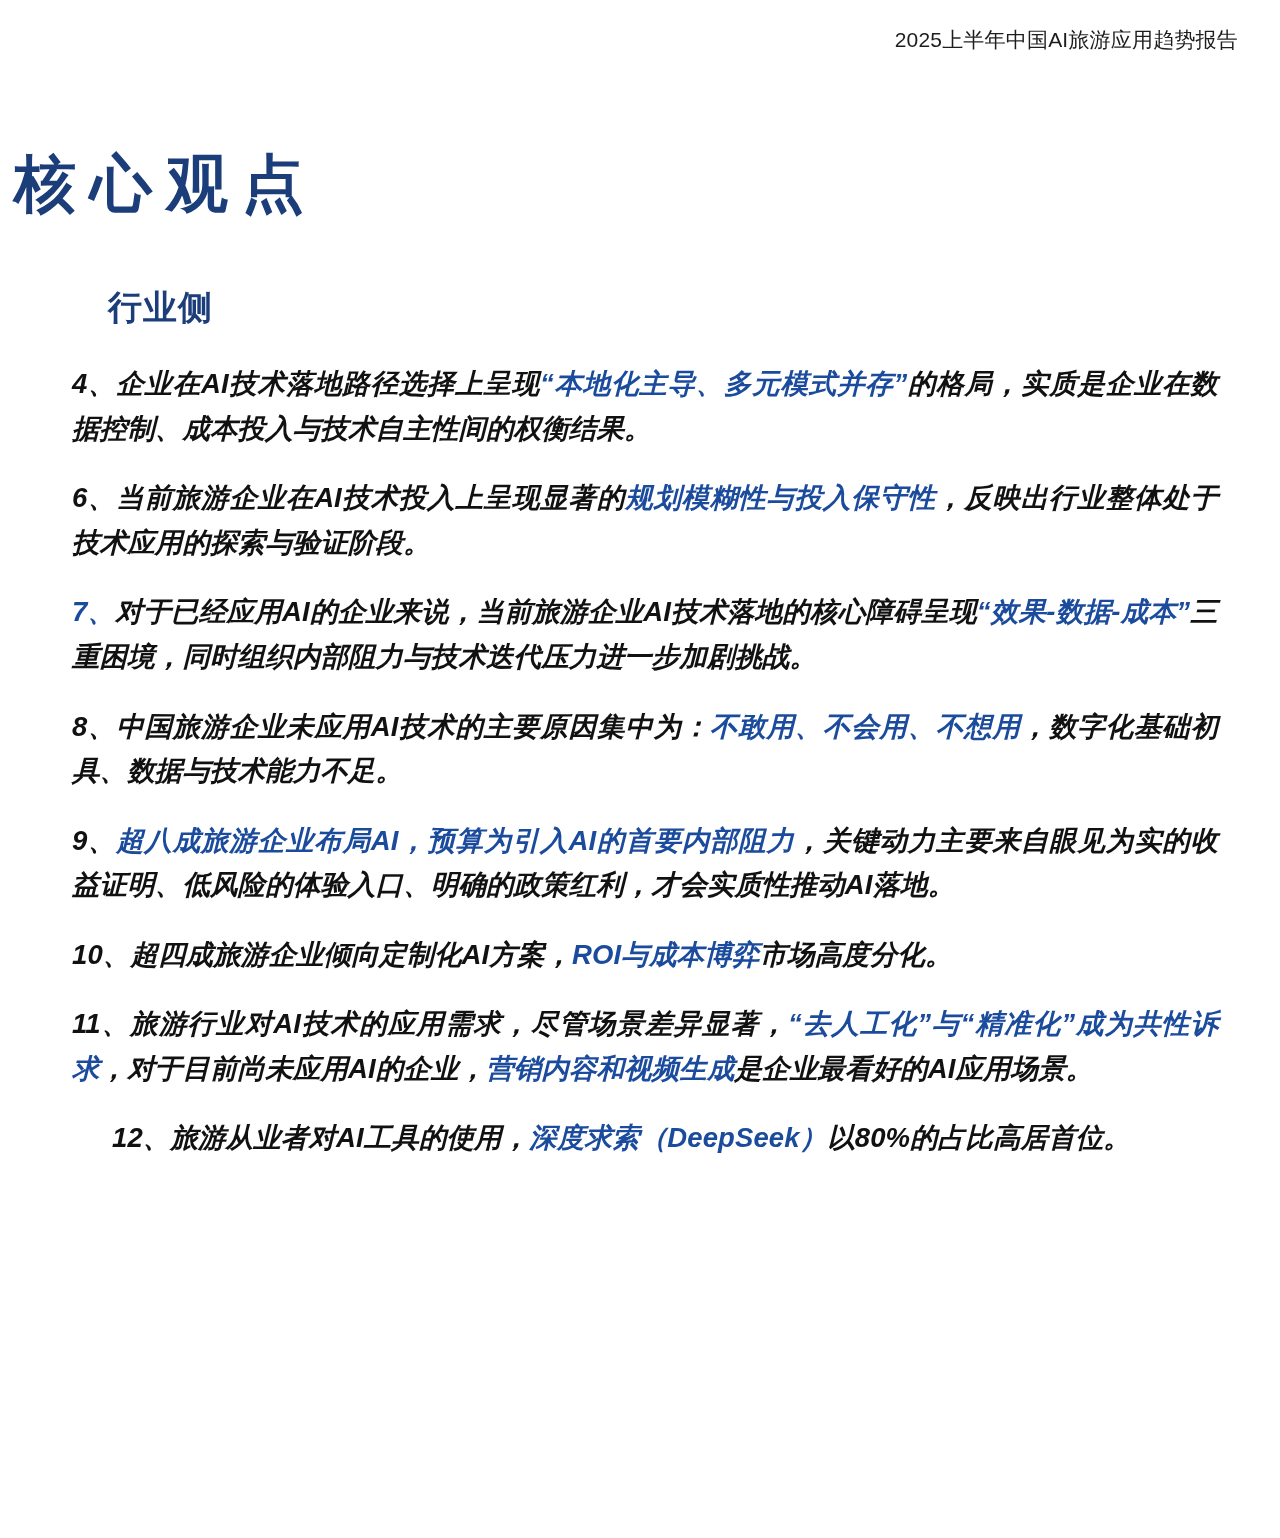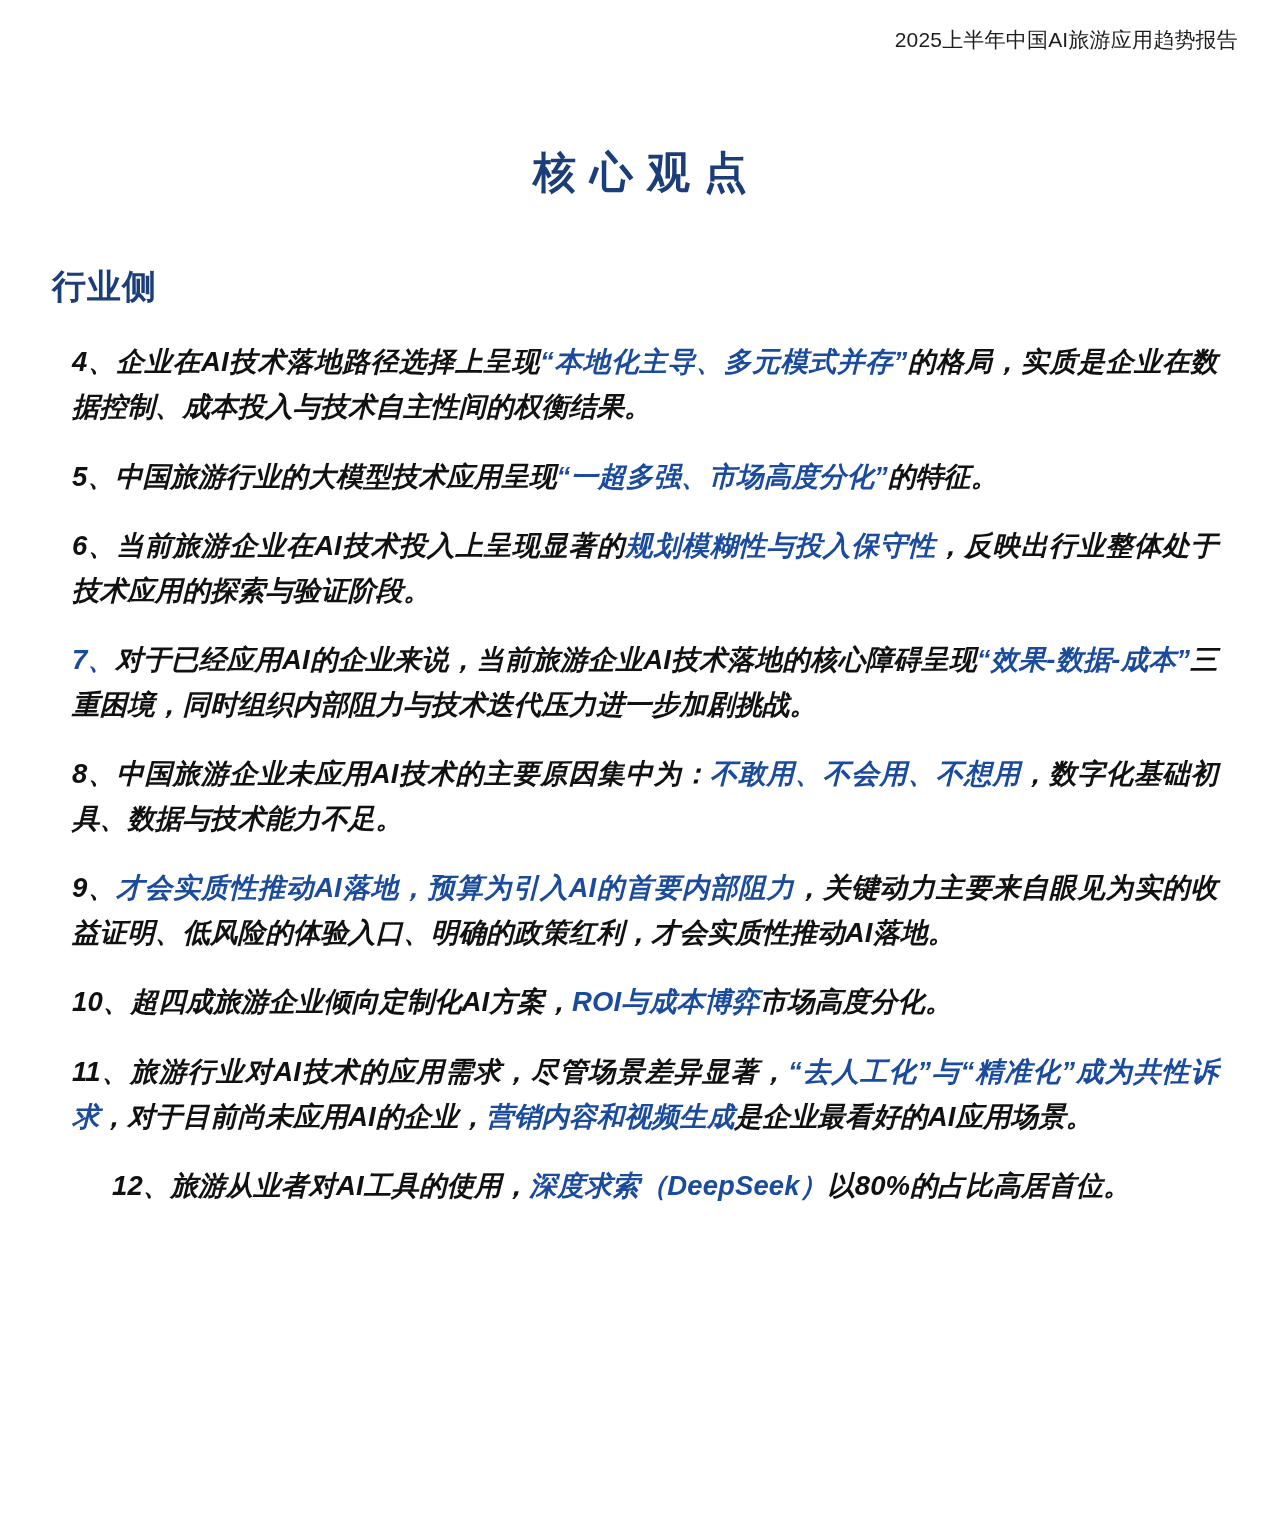--- a/index.html
+++ b/index.html
@@ -33,32 +33,32 @@
     font-size: 21px;
     font-weight: 400;
     color: #1d1d1f;
     letter-spacing: 0.2px;
     line-height: 1.2;
     display: inline-block;
   }
   
   .page-title {
     margin: 96px 0 0 0;
-    text-align: center;
-    font-size: 43px;
+    text-align: left;
+    font-size: 62px;
     font-weight: 700;
     color: #1b3d7a;
     letter-spacing: 14px;
     text-indent: 14px;
     line-height: 1.15;
   }
   
   .section-heading {
     margin: 68px 0 0 0;
-    padding-left: 52px;
+    padding-left: 108px;
     font-size: 34px;
     font-weight: 700;
     color: #1b3d7a;
     letter-spacing: 1px;
     line-height: 1.2;
   }
   
   .points {
     margin: 34px 0 0 0;
     padding: 0 62px 0 72px;
@@ -87,23 +87,22 @@
   <div class="doc-header">
     <span class="header-title">2025上半年中国AI旅游应用趋势报告</span>
   </div>
 
   <h1 class="page-title">核心观点</h1>
 
   <h2 class="section-heading">行业侧</h2>
 
   <div class="points" id="points-container">
       <p class="point"><span class="num">4、</span><span class="">企业在AI技术落地路径选择上呈现</span><span class="hl">“本地化主导、多元模式并存”</span><span class="">的格局，实质是企业在数据控制、成本投入与技术自主性间的权衡结果。</span></p>
-      <p class="point"><span class="num">5、</span><span class="">中国旅游行业的大模型技术应用呈现</span><span class="hl">“一超多强、市场高度分化”</span><span class="">的特征。</span></p>
       <p class="point"><span class="num">6、</span><span class="">当前旅游企业在AI技术投入上呈现显著的</span><span class="hl">规划模糊性与投入保守性</span><span class="">，反映出行业整体处于技术应用的探索与验证阶段。</span></p>
       <p class="point"><span class="num blue">7、</span><span class="">对于已经应用AI的企业来说，当前旅游企业AI技术落地的核心障碍呈现</span><span class="hl">“效果-数据-成本”</span><span class="">三重困境，同时组织内部阻力与技术迭代压力进一步加剧挑战。</span></p>
       <p class="point"><span class="num">8、</span><span class="">中国旅游企业未应用AI技术的主要原因集中为：</span><span class="hl">不敢用、不会用、不想用</span><span class="">，数字化基础初具、数据与技术能力不足。</span></p>
-      <p class="point"><span class="num">9、</span><span class="hl">才会实质性推动AI落地，预算为引入AI的首要内部阻力</span><span class="">，关键动力主要来自眼见为实的收益证明、低风险的体验入口、明确的政策红利，才会实质性推动AI落地。</span></p>
+      <p class="point"><span class="num">9、</span><span class="hl">超八成旅游企业布局AI，预算为引入AI的首要内部阻力</span><span class="">，关键动力主要来自眼见为实的收益证明、低风险的体验入口、明确的政策红利，才会实质性推动AI落地。</span></p>
       <p class="point"><span class="num">10、</span><span class="">超四成旅游企业倾向定制化AI方案，</span><span class="hl">ROI与成本博弈</span><span class="">市场高度分化。</span></p>
       <p class="point"><span class="num">11、</span><span class="">旅游行业对AI技术的应用需求，尽管场景差异显著，</span><span class="hl">“去人工化”与“精准化”成为共性诉求</span><span class="">，对于目前尚未应用AI的企业，</span><span class="hl">营销内容和视频生成</span><span class="">是企业最看好的AI应用场景。</span></p>
       <p class="point"><span class="num">12、</span><span class="">旅游从业者对AI工具的使用，</span><span class="hl">深度求索（DeepSeek）</span><span class="">以80%的占比高居首位。</span></p>
     </div>
 
 </div>
 
 </body></html>

